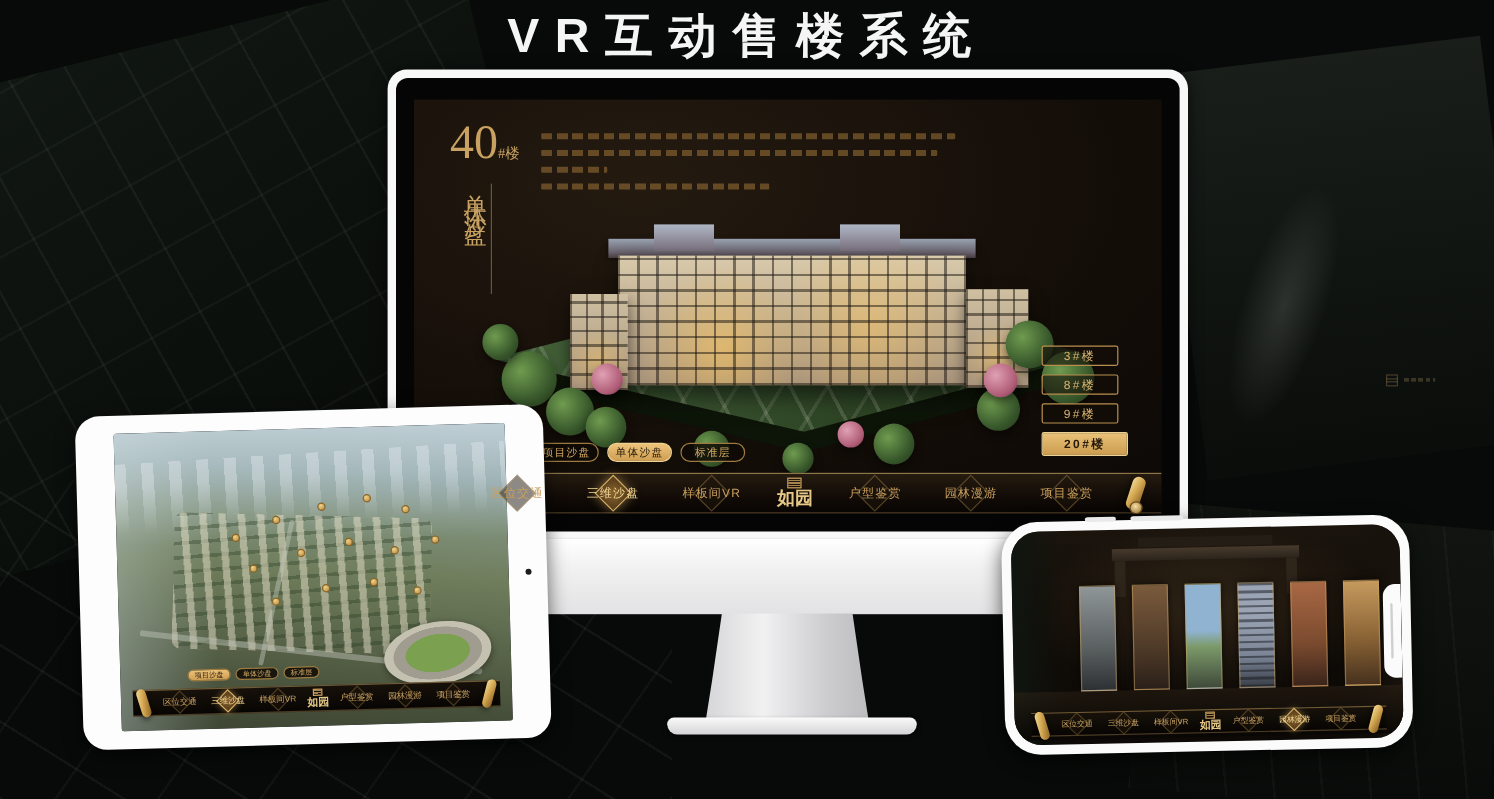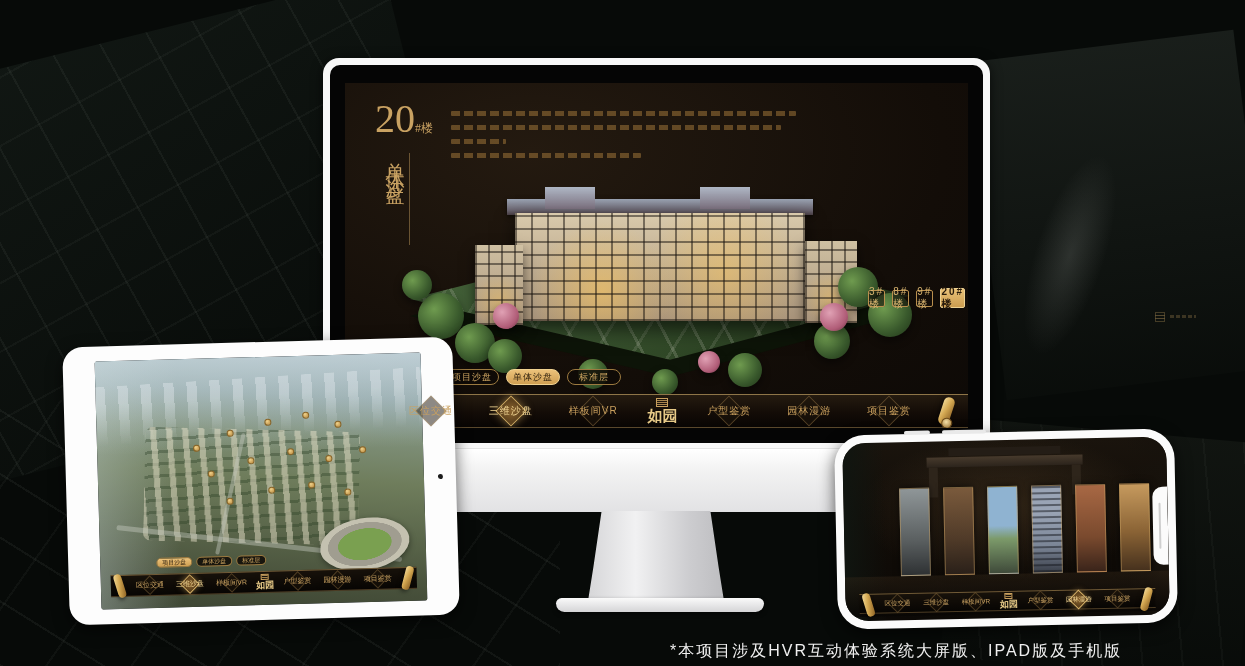--- a/index.html
+++ b/index.html
@@ -141,21 +141,21 @@
       radial-gradient(circle at 50% 70%, rgba(255,200,90,.4), transparent 45%),
       linear-gradient(180deg,#cfc0a2,#a8937a); box-shadow:0 6px 12px rgba(0,0,0,.55); }
   .bldg-wing.w1 { left:75px; top:70px; width:48px; height:80px; }
   .bldg-wing.w2 { left:405px; top:66px; width:52px; height:82px; }
   .tree { position:absolute; border-radius:50%;
     background:radial-gradient(circle at 35% 35%, #6f9b4f, #39592c 60%, #1e3317 100%);
     box-shadow:0 4px 8px rgba(0,0,0,.45); }
   .tree.pink { background:radial-gradient(circle at 35% 35%, #e0a1b4, #b05c77 65%, #5e2c3d 100%); }
 
   .floor-buttons { position:absolute; right:20px; top:205px; width:80px;
-    display:flex; gap:7px; align-items:center; }
+    display:flex; flex-direction:column; gap:7px; }
   .floor-btn { width:64px; height:17px; display:flex; align-items:center; justify-content:center;
     border:1px solid #b98f4e; color:#d8b470; font-size:10px; letter-spacing:2px;
     background:rgba(20,14,8,.6); border-radius:2px; cursor:pointer; }
   .floor-btn.selected { width:72px; height:20px; border-color:#ecd193; color:#271a0b; font-weight:bold;
     background:linear-gradient(180deg,#e9c178,#cb9c4f); }
 
   .view-tabs { position:absolute; left:100px; top:286px; display:flex; gap:7px; }
   .view-tab { width:54px; height:16px; display:flex; align-items:center; justify-content:center;
     font-size:9px; letter-spacing:1px; color:#d2a964; border:1px solid #9c7a40;
     background:rgba(15,10,6,.85); border-radius:8px; cursor:pointer; white-space:nowrap; }
@@ -292,27 +292,28 @@
     <div class="bg-rect1"></div>
     <div class="bg-rect2"></div>
     <div class="bg-river"></div>
     <div class="bg-roads-bottom"></div>
     <div class="bg-rect4"></div>
     <div class="bg-rect5"></div>
     <div class="bg-gold-mark"></div>
     <div class="bg-gold-dash"></div>
   </div>
 
+  <div class="page-title">VR互动售楼系统</div>
 
   <div class="monitor-frame">
     <div class="monitor-bezel">
       <div class="screen-content">
 
         <div class="headline">
-          <span class="headline-number">20</span><span class="headline-suffix">#楼</span>
+          <span class="headline-number">40</span><span class="headline-suffix">#楼</span>
         </div>
         <div class="vertical-title">单体沙盘</div>
         <div class="vertical-rule"></div>
 
         <div class="desc-lines">
           <div class="desc-line l1"></div>
           <div class="desc-line l2"></div>
           <div class="desc-line l3"></div>
           <div class="desc-line l4"></div>
         </div>
@@ -454,15 +455,14 @@
         <div class="mini-item selected">园林漫游</div>
         <div class="mini-item">项目鉴赏</div>
         <span class="mini-scroll right"></span>
       </div>
       <div class="phone-notch">
         <div class="phone-speaker"></div>
       </div>
     </div>
   </div>
 
-  <div class="footnote">*本项目涉及HVR互动体验系统大屏版、IPAD版及手机版</div>
 
 </div>
 
 </body></html>

